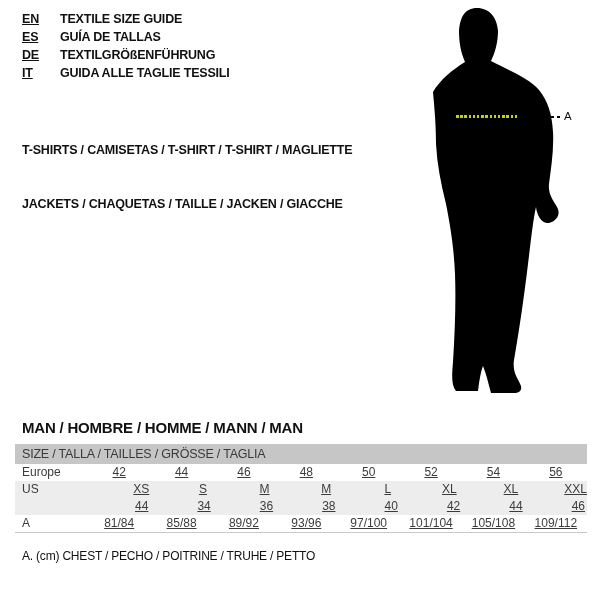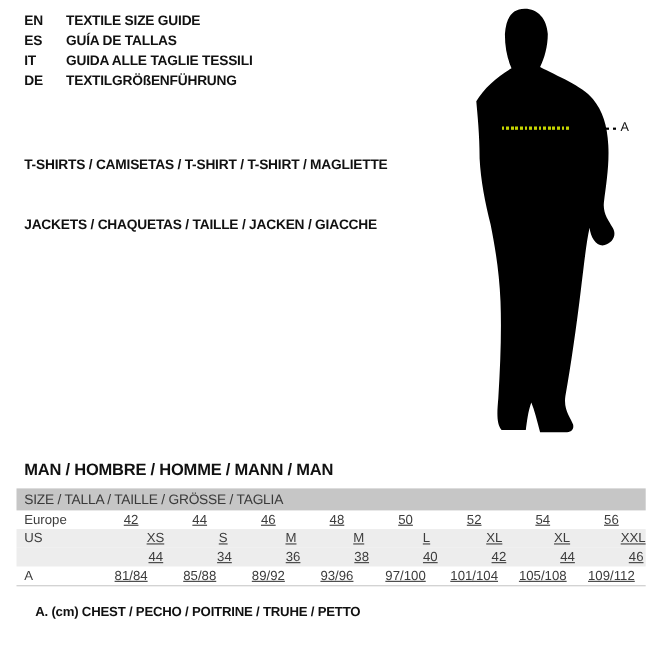--- a/index.html
+++ b/index.html
@@ -3,21 +3,21 @@
 <meta charset="utf-8">
 <style>
   html,body{margin:0;padding:0;background:#fff;}
   #stage{
     position:relative;width:600px;height:600px;background:#ffffff;overflow:hidden;
     font-family:"Liberation Sans","DejaVu Sans",sans-serif;color:#111;
   }
   
   .lang-block{position:absolute;left:22px;top:10px;}
   .lang-row{display:flex;height:18px;line-height:18px;font-size:12.5px;font-weight:bold;letter-spacing:-0.2px;}
-  .lang-code{width:38px;flex:0 0 38px;}
+  .lang-code{width:38px;flex:0 0 38px;text-decoration:underline;}
   
   .garment-block{position:absolute;left:22px;top:105px;}
   .garment-line{height:18px;line-height:18px;font-size:12.5px;font-weight:bold;letter-spacing:-0.2px;margin-top:36px;}
   
   .figure{position:absolute;left:415px;top:5px;width:160px;height:390px;}
   .measure-chest{position:absolute;left:456px;top:115px;width:63px;height:3px;
     background:repeating-linear-gradient(90deg,var(--measure) 0 2.5px,transparent 2.5px 4.2px);}
   .measure-ext{position:absolute;left:545px;top:116px;width:15px;height:2px;
     background:repeating-linear-gradient(90deg,#000 0 3px,transparent 3px 6px);}
   .measure-label{position:absolute;left:564px;top:109px;font-size:11.5px;line-height:14px;color:#111;}
@@ -25,43 +25,43 @@
   .section-title{position:absolute;left:22px;top:419px;font-size:15px;font-weight:bold;letter-spacing:-0.2px;}
   
   .size-table{position:absolute;left:15px;top:444px;width:572px;border-bottom:1px solid #c9c9c9;}
   .t-header{height:20px;line-height:20px;background:var(--header-bg);color:#3a3a3a;
     font-size:12.5px;padding-left:7px;letter-spacing:-0.2px;}
   .t-row{display:flex;height:17px;line-height:17px;font-size:12px;color:#3c3c3c;justify-content:space-between;}
   .t-row.shade{background:var(--row-shade);gap:45px;}
   .t-label{flex:0 0 66px;padding-left:7px;text-align:left;}
   .t-cell{flex:1;text-align:center;text-decoration:underline;}
   
-  .footnote{position:absolute;left:32px;top:549px;font-size:12px;font-weight:bold;letter-spacing:-0.2px;}
+  .footnote{position:absolute;left:22px;top:549px;font-size:12px;font-weight:normal;letter-spacing:-0.2px;}
 </style>
 </head>
 <body>
 
 <div id="stage" style="--measure: #c3d400; --header-bg: #c6c6c6; --row-shade: #ededed;">
 
   <div class="lang-block">
     <div class="lang-row">
       <span class="lang-code">EN</span>
       <span>TEXTILE SIZE GUIDE</span>
     </div>
     <div class="lang-row">
       <span class="lang-code">ES</span>
       <span>GUÍA DE TALLAS</span>
     </div>
     <div class="lang-row">
+      <span class="lang-code">DE</span>
+      <span>TEXTILGRÖßENFÜHRUNG</span>
+    </div>
+    <div class="lang-row">
       <span class="lang-code">IT</span>
       <span>GUIDA ALLE TAGLIE TESSILI</span>
-    </div>
-    <div class="lang-row">
-      <span class="lang-code">DE</span>
-      <span>TEXTILGRÖßENFÜHRUNG</span>
     </div>
   </div>
 
   <div class="garment-block">
     <div class="garment-line">T-SHIRTS / CAMISETAS / T-SHIRT / T-SHIRT / MAGLIETTE</div>
     <div class="garment-line">JACKETS / CHAQUETAS / TAILLE / JACKEN / GIACCHE</div>
   </div>
 
   <svg class="figure" viewBox="415 5 160 390" width="160" height="390" aria-hidden="true">
     <path fill="#000000" d="
@@ -93,21 +93,21 @@
       Z"></path>
   </svg>
 
   <div class="measure-chest"></div>
   <div class="measure-ext"></div>
   <div class="measure-label">A</div>
 
   <div class="section-title">MAN / HOMBRE / HOMME / MANN / MAN</div>
 
   <div class="size-table">
-    <div class="t-header">SIZE / TALLA / TAILLE / GRÖSSE / TAGLIA</div>
+    <div class="t-header">SIZE / TALLA / TAILLES / GRÖSSE / TAGLIA</div>
 
     <div class="t-row">
       <div class="t-label">Europe</div>
       <div class="t-cell">42</div>
       <div class="t-cell">44</div>
       <div class="t-cell">46</div>
       <div class="t-cell">48</div>
       <div class="t-cell">50</div>
       <div class="t-cell">52</div>
       <div class="t-cell">54</div>

